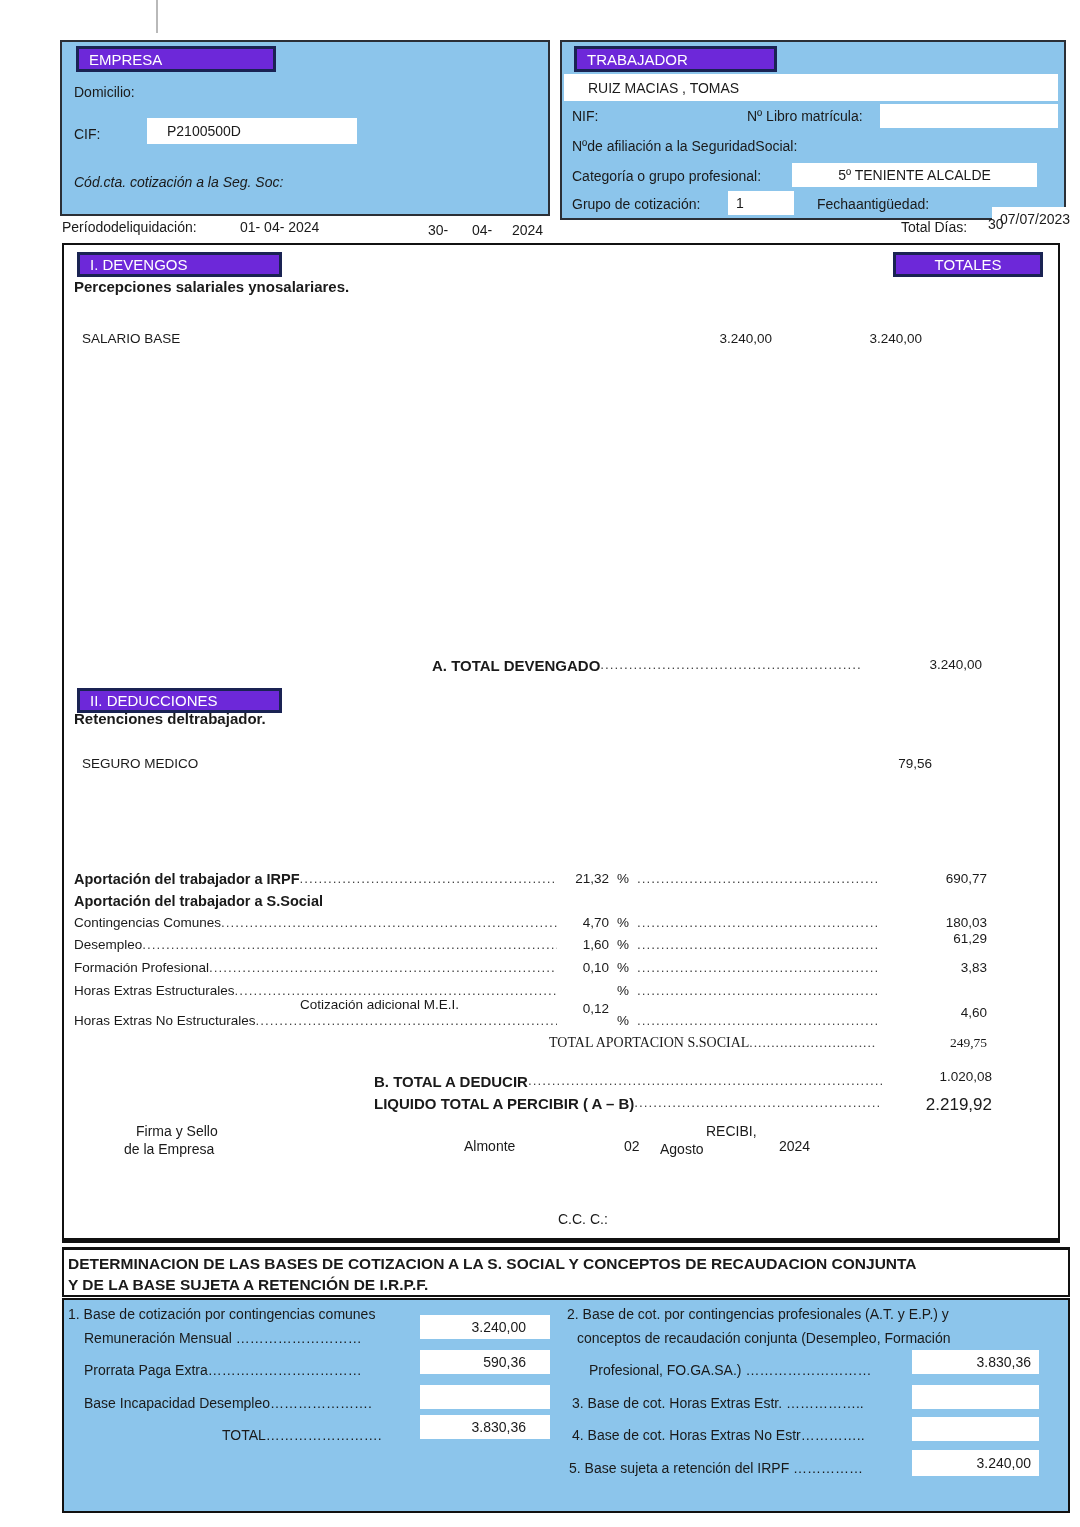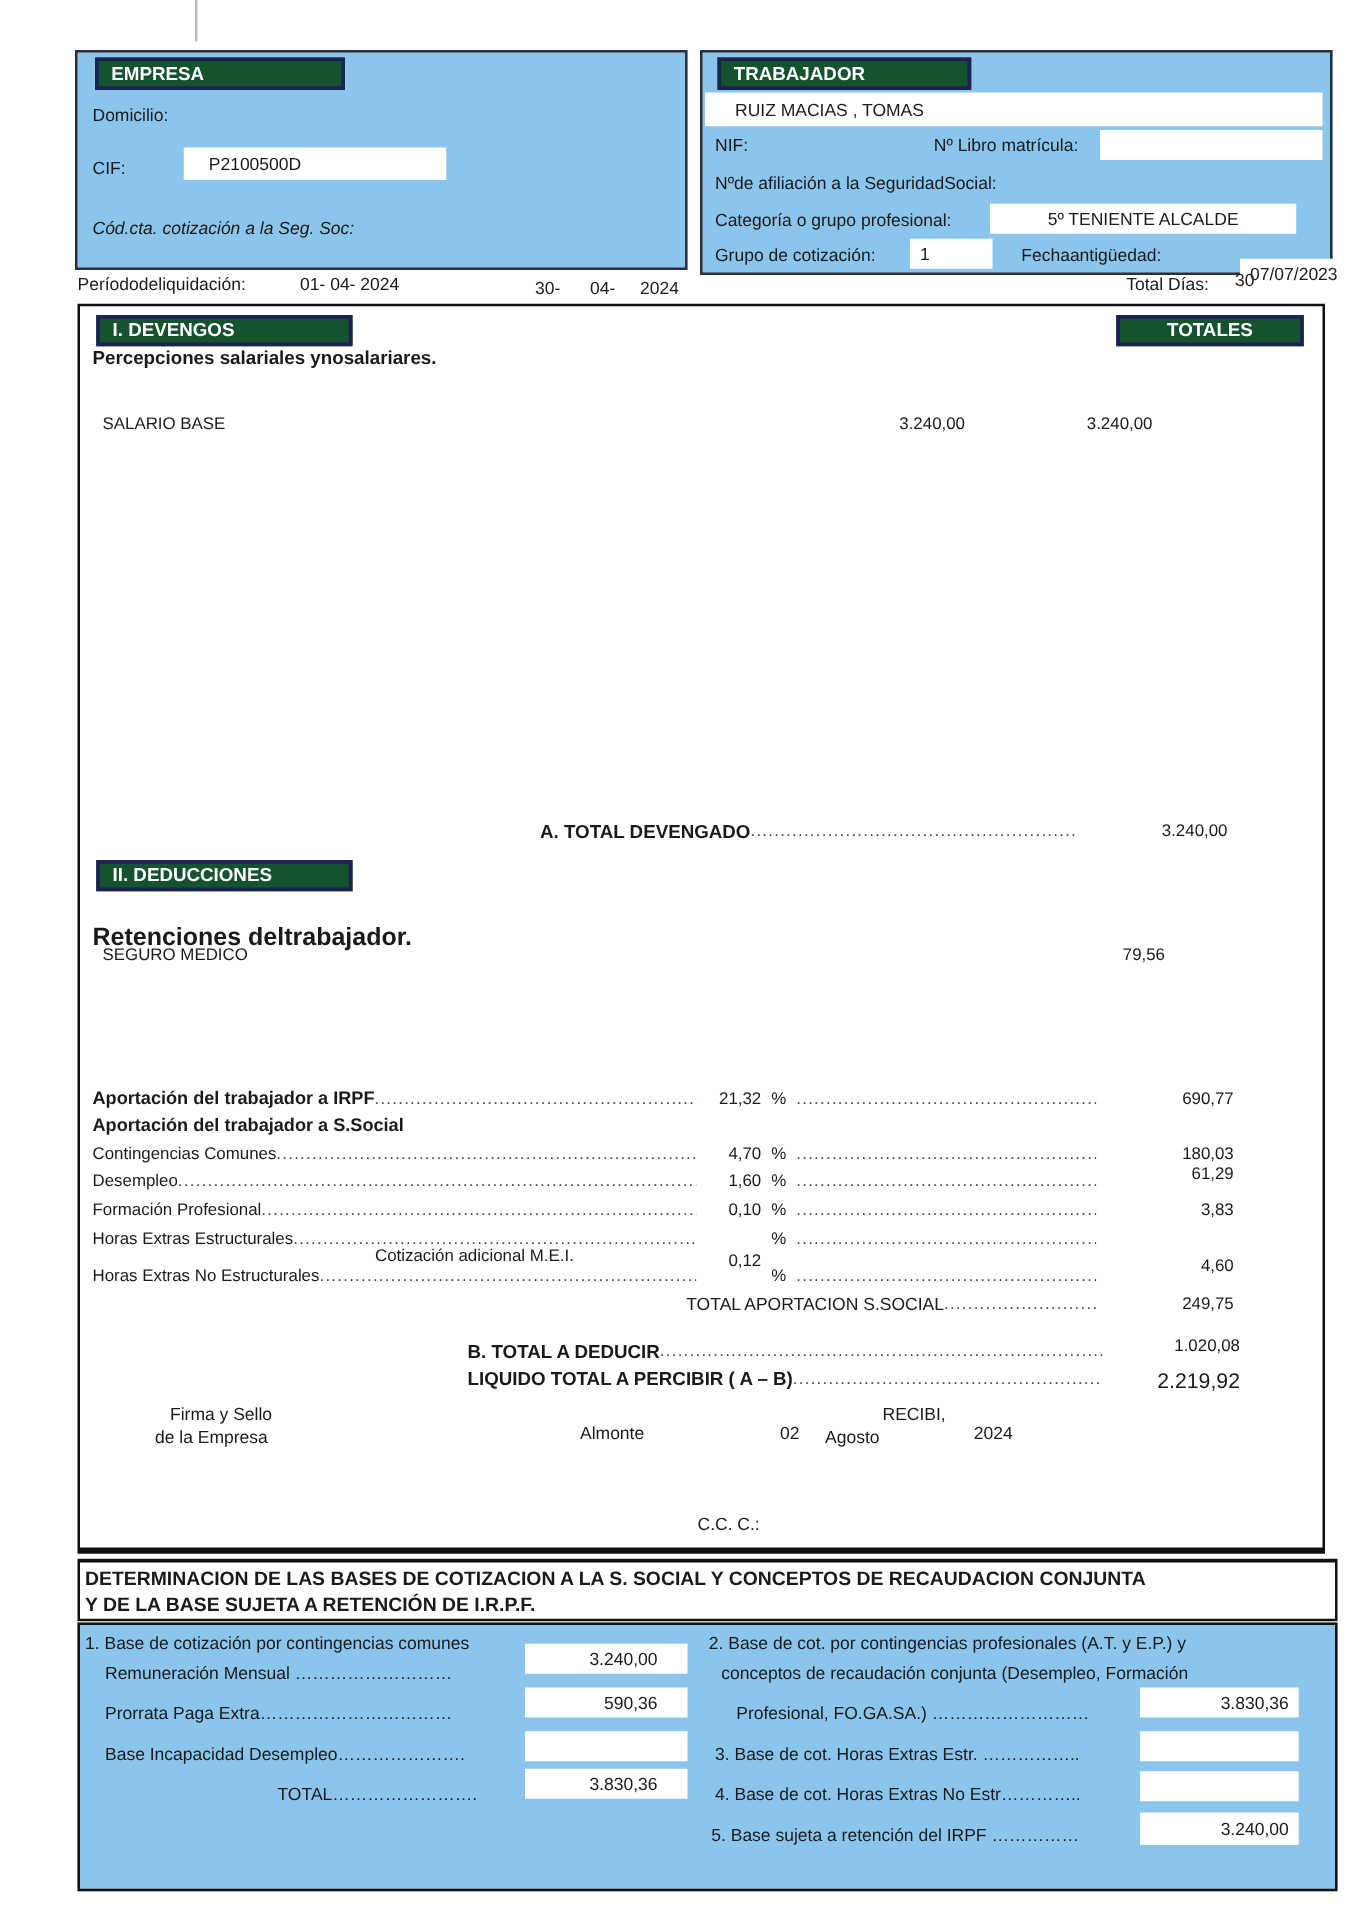--- a/index.html
+++ b/index.html
@@ -1,20 +1,20 @@
 <!DOCTYPE html>
 <html><head>
 <meta charset="utf-8">
 <style>
   html,body{margin:0;padding:0;background:#fff;}
   #page{position:relative;width:1080px;height:1527px;background:#fff;
         font-family:"Liberation Sans","DejaVu Sans",sans-serif;color:#1a1a1a;overflow:hidden;}
   .abs{position:absolute;}
   .panel{background:#8CC5EB;border:2px solid #2b2f36;}
-  .tab{background:#14532d;border:3px solid #1A2353;color:#fff;font-weight:bold;
+  .tab{background:#6d28d9;border:3px solid #1A2353;color:#fff;font-weight:normal;
        font-size:15px;display:flex;align-items:center;padding:0 10px;box-sizing:border-box;}
   .lbl{font-size:14px;white-space:nowrap;}
   .field{background:#fff;box-sizing:border-box;font-size:14px;display:flex;align-items:center;}
   .mainbox{background:#fff;border:2px solid #111;border-bottom:5px solid #111;box-sizing:border-box;}
   .b{font-weight:bold;}
   .row13{font-size:13.5px;}
   .dedrow{display:flex;align-items:flex-start;font-size:13.5px;}
   .dedrow .dlabel{white-space:nowrap;}
   .dedrow .dots{flex:1;overflow:hidden;white-space:nowrap;color:#444;letter-spacing:1px;}
   .dedrow .pct{width:52px;text-align:right;white-space:nowrap;}
@@ -103,21 +103,21 @@
 
     <div class="abs dedrow" style="left:368px;top:412px;width:550px;">
       <span class="dlabel b" style="font-size:15px;">A. TOTAL DEVENGADO</span>
       <span class="dots">..........................................................................................................................................................</span>
       <span class="val" style="width:120px;">3.240,00</span>
     </div>
 
     <div class="abs tab" style="left:13px;top:443px;width:205px;height:25px;">
       <span>II. DEDUCCIONES</span>
     </div>
-    <div class="abs b" style="left:10px;top:494px;font-size:20px;">Retenciones deltrabajador.</div>
+    <div class="abs b" style="left:10px;top:465px;font-size:15px;">Retenciones deltrabajador.</div>
 
     <div class="abs" style="left:18px;top:511px;width:850px;display:flex;align-items:baseline;">
       <span class="row13" style="flex:1;">SEGURO MEDICO</span>
       <span class="numcell" style="width:110px;">79,56</span>
     </div>
 
     <div class="abs dedrow" style="left:10px;top:626px;width:913px;">
       <span class="dlabel b" style="font-size:14.5px;">Aportación del trabajador a IRPF</span>
       <span class="dots">..........................................................................................................................................................</span>
       <span class="pct">21,32</span>
@@ -167,21 +167,21 @@
 
     <div class="abs dedrow" style="left:10px;top:768px;width:913px;">
       <span class="dlabel">Horas Extras No Estructurales</span>
       <span class="dots">..........................................................................................................................................................</span>
       <span class="pct"></span>
       <span class="psign">%</span>
       <span class="dots2">..........................................................................................................................................................</span>
       <span class="val"></span>
     </div>
 
-    <div class="abs dedrow" style="left:485px;top:790px;width:438px;">
+    <div class="abs dedrow" style="left:485px;top:790px;width:438px;font-family:Liberation Serif, serif;">
       <span class="dlabel" style="font-size:14px;">TOTAL APORTACION S.SOCIAL</span>
       <span class="dots">..........................................................................................................................................................</span>
       <span class="val">249,75</span>
     </div>
 
     <div class="abs dedrow" style="left:310px;top:828px;width:618px;">
       <span class="dlabel b" style="font-size:15px;">B. TOTAL A DEDUCIR</span>
       <span class="dots">..........................................................................................................................................................</span>
       <span class="val" style="position:relative;top:-4px;">1.020,08</span>
     </div>

